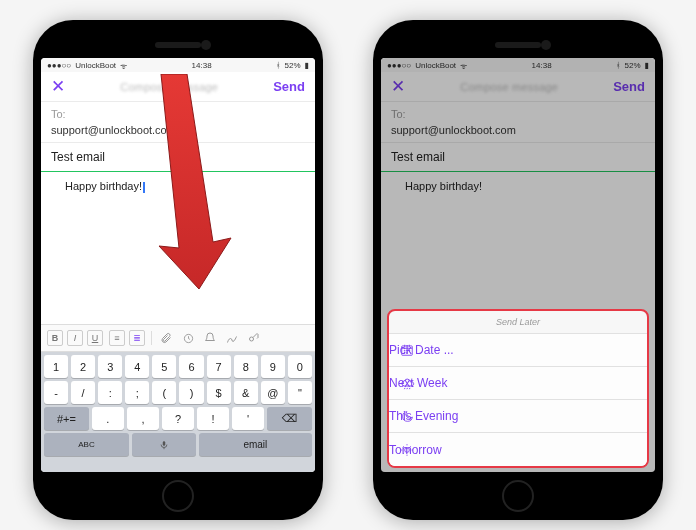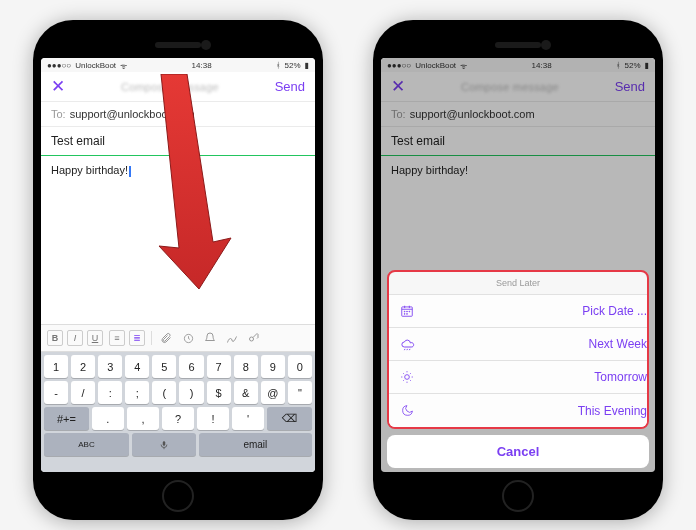--- a/index.html
+++ b/index.html
@@ -7,26 +7,26 @@
 .phone { width: 290px; height: 500px; background: #000; border-radius: 40px; padding: 10px 8px; position: relative; box-shadow: 0 2px 20px rgba(0,0,0,.3); }
 .phone::before { content:""; position:absolute; top:22px; left:50%; transform:translateX(-50%); width:46px; height:6px; background:#1a1a1a; border-radius:3px; }
 .phone::after { content:""; position:absolute; top:20px; left:58%; width:10px; height:10px; background:#1a1a1a; border-radius:50%; }
 .screen { width: 100%; height: 100%; background: #fff; border-radius: 4px; overflow: hidden; position: relative; margin-top: 28px; height: calc(100% - 66px); }
 .home-btn { position:absolute; bottom:8px; left:50%; transform:translateX(-50%); width:32px; height:32px; border:2px solid #222; border-radius:50%; }
 .statusbar { height: 14px; background:#f7f7f7; display:flex; align-items:center; justify-content:space-between; padding:0 6px; font-size:8px; color:#333; }
 .statusbar .left,.statusbar .right { display:flex; gap:4px; align-items:center; }
 .navbar { height:30px; display:flex; align-items:center; justify-content:space-between; padding:0 10px; border-bottom:1px solid #ebebeb; }
 .close-x { color:#7b3ff2; font-size:17px; font-weight:300; }
 .nav-title { font-size:11px; color:#bbb; filter: blur(1.5px); letter-spacing:.2px; }
-.send { color:#7b3ff2; font-size:13px; font-weight:400; }
-.to-field { padding:6px 10px; border-bottom:1px solid #ebebeb; font-size:11px; display:flex; gap:4px; }
+.send { color:#7b3ff2; font-size:13px; font-weight:700; }
+.to-field { padding:6px 10px; border-bottom:1px solid #ebebeb; font-size:11px; display:flex; gap:4px;flex-direction:column; }
 .to-label { color:#999; }
 .to-value { color:#333; }
 .subject-field { padding:7px 10px; border-bottom:1px solid #22c55e; font-size:12px; color:#222; }
-.body-field { padding:8px 10px; font-size:11px; color:#222; min-height:100px; }
+.body-field { padding:8px 24px; font-size:11px; color:#222; min-height:100px; }
 .cursor::after { content:""; display:inline-block; width:1.5px; height:11px; background:#3478f6; margin-left:1px; vertical-align:middle; }
 .toolbar { position:absolute; bottom:120px; left:0; right:0; height:28px; background:#fafafa; border-top:1px solid #ddd; border-bottom:1px solid #ddd; display:flex; align-items:center; padding:0 6px; gap:6px; }
 .toolbar .group { display:flex; gap:4px; align-items:center; }
 .toolbar .btn { width:16px; height:16px; display:flex; align-items:center; justify-content:center; font-size:9px; color:#757575; border:1px solid transparent; border-radius:2px; }
 .toolbar .box { border:1px solid #ccc; }
 .toolbar .divider { width:1px; height:14px; background:#ddd; }
 .keyboard { position:absolute; bottom:0; left:0; right:0; height:120px; background:#d1d5db; padding:3px; font-size:11px; }
 .krow { display:flex; gap:3px; margin-bottom:3px; }
 .key { flex:1; height:23px; background:#fff; border-radius:3px; display:flex; align-items:center; justify-content:center; box-shadow:0 1px 0 rgba(0,0,0,.2); color:#222; }
 .key.dark { background:#acb2be; }
@@ -37,22 +37,22 @@
 .bottomrow .space { flex:3.5; font-size:10px; }
 .bottomrow .return { flex:1.6; font-size:10px; }
 
 
 .arrow-wrap { position:absolute; top:16px; left:40%; width:60px; height:215px; pointer-events:none; z-index:40; }
 
 
 .dim { position:absolute; inset:0; background:rgba(0,0,0,.28); }
 .sheet-wrap { position:absolute; bottom:4px; left:6px; right:6px; }
 .sheet { background:#f7f7f7; border-radius:8px; overflow:hidden; border:2px solid #e63946; }
-.sheet-header { text-align:center; font-size:9px; color:#9a9a9a; padding:6px 0; border-bottom:.5px solid #e1e1e1; }
-.sheet-item { height:33px; display:flex; align-items:center; justify-content:flex-end; gap:10px; border-bottom:.5px solid #e1e1e1; color:#7b3ff2; font-size:12px; position:relative; background:#fdfdfd; }
+.sheet-header { text-align:center; font-size:9px; color:#9a9a9a; padding:6px 0; border-bottom:.5px solid #e1e1e1;font-style:italic; }
+.sheet-item { height:33px; display:flex; align-items:center; justify-content:flex-start; gap:10px; border-bottom:.5px solid #e1e1e1; color:#7b3ff2; font-size:12px; position:relative; background:#fdfdfd; }
 .sheet-item:last-child { border-bottom:none; }
 .sheet-item .ic { position:absolute; left:10px; width:16px; height:16px; display:flex; align-items:center; justify-content:center; }
 .cancel-btn { margin-top:6px; background:#fff; border-radius:8px; height:33px; display:flex; align-items:center; justify-content:center; color:#7b3ff2; font-size:13px; font-weight:600; }
 .screen-dim-content { position:absolute; inset:0; }
 </style>
 </head>
 <body>
 
 <div class="phone">
   <div class="screen">
@@ -236,33 +236,32 @@
           <span class="ic">
             <svg width="15" height="13" viewBox="0 0 24 20" fill="none" stroke="#7b3ff2" stroke-width="1.5">
                 <path d="M7 14a4 4 0 010-8 5 5 0 019.6 1.5A3.5 3.5 0 1118 14H7z"></path>
                 <path d="M8 17l-1 2M12 17l-1 2M16 17l-1 2"></path>
               </svg>
           </span>
           <span>Next Week</span>
         </div>
         <div class="sheet-item">
           <span class="ic">
+            <svg width="13" height="13" viewBox="0 0 24 24" fill="none" stroke="#7b3ff2" stroke-width="1.5">
+                <path d="M21 13A9 9 0 1111 3a7 7 0 0010 10z"></path>
+              </svg>
+          </span>
+          <span>This Evening</span>
+        </div>
+        <div class="sheet-item">
+          <span class="ic">
             <svg width="14" height="14" viewBox="0 0 24 24" fill="none" stroke="#7b3ff2" stroke-width="1.5">
                 <circle cx="12" cy="12" r="4"></circle>
                 <path d="M12 2v2M12 20v2M4 12H2M22 12h-2M5.6 5.6l1.4 1.4M17 17l1.4 1.4M5.6 18.4L7 17M17 7l1.4-1.4"></path>
               </svg>
           </span>
           <span>Tomorrow</span>
         </div>
-        <div class="sheet-item">
-          <span class="ic">
-            <svg width="13" height="13" viewBox="0 0 24 24" fill="none" stroke="#7b3ff2" stroke-width="1.5">
-                <path d="M21 13A9 9 0 1111 3a7 7 0 0010 10z"></path>
-              </svg>
-          </span>
-          <span>This Evening</span>
-        </div>
-      </div>
-      <div class="cancel-btn">Cancel</div>
+      </div>
     </div>
   </div>
   <div class="home-btn"></div>
 </div>
 
 </body></html>

